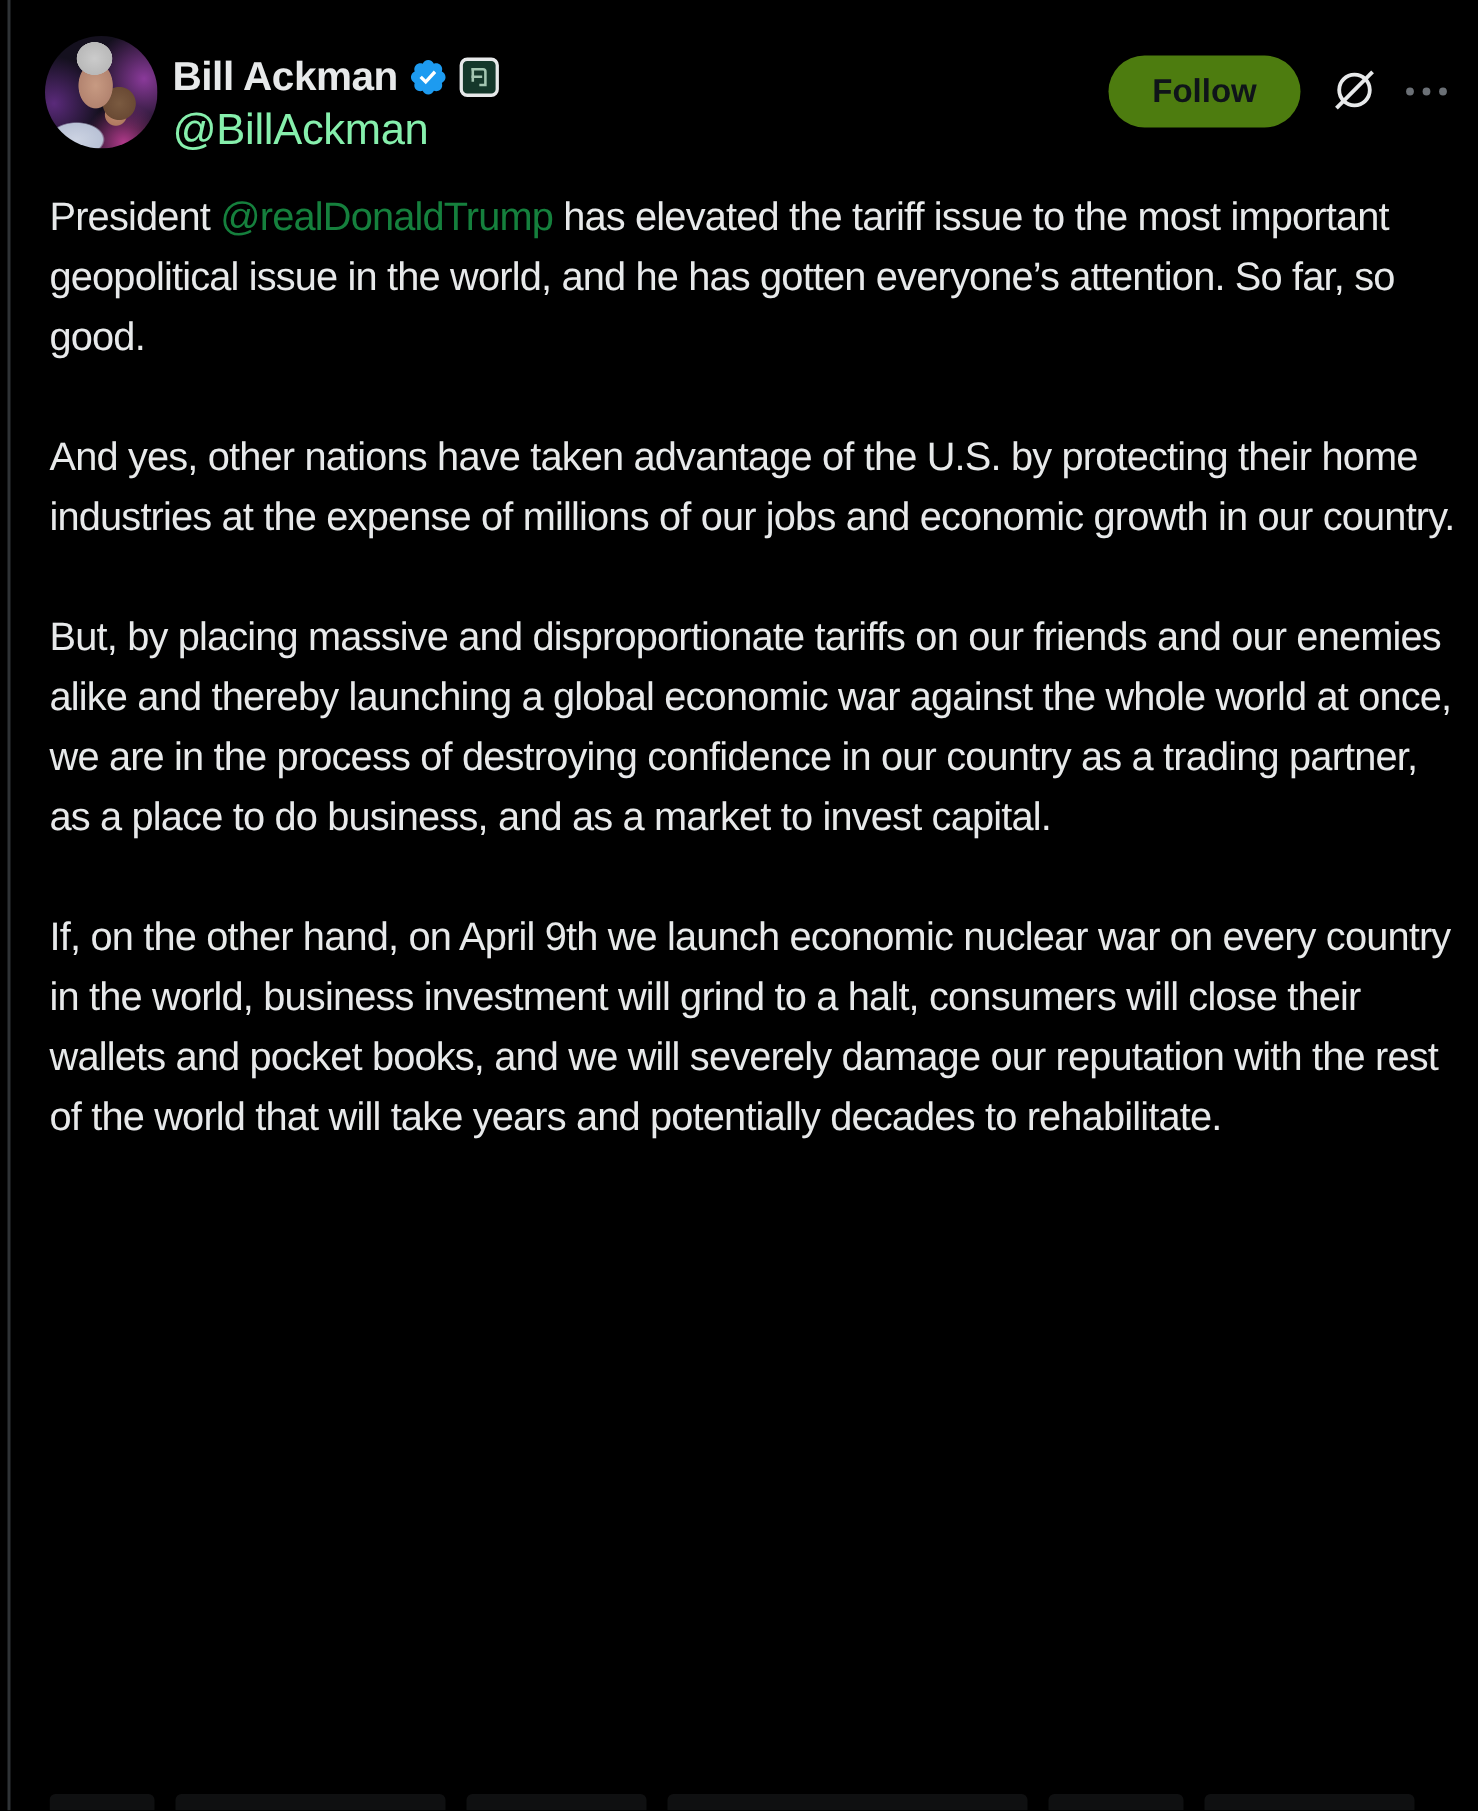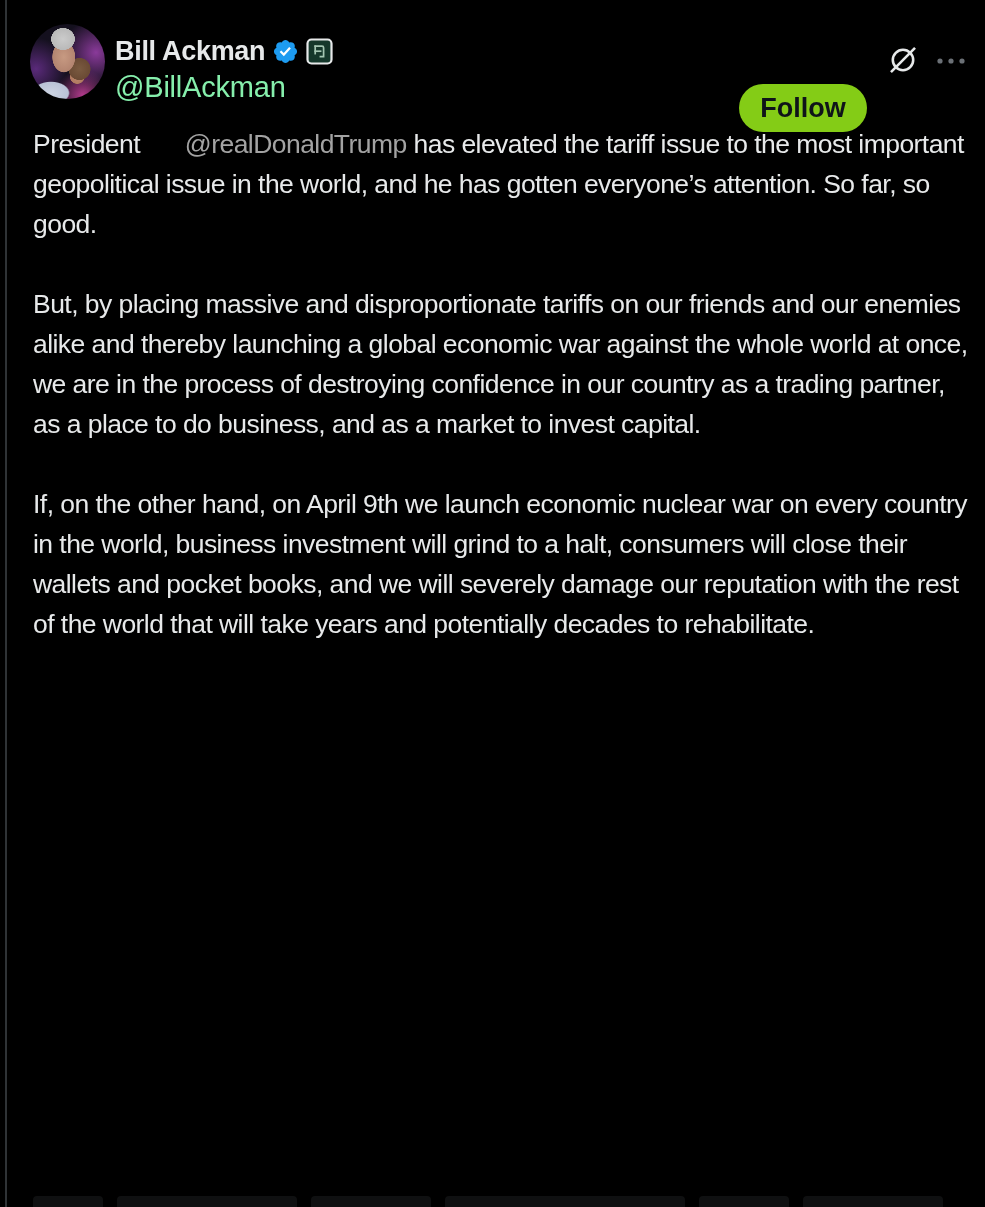--- a/index.html
+++ b/index.html
@@ -42,42 +42,41 @@
     white-space: nowrap;
   }
   .badge { width: 27px; height: 27px; display: block; }
   .handle {
     position: absolute; left: 108px; top: 71px;
     color: #86efac; font-size: 29px; letter-spacing: -0.2px;
   }
   .follow-btn {
     position: absolute; left: 732px; top: 37px;
     width: 128px; height: 48px; border: none; border-radius: 24px;
-    background: #84cc16; color: #0f1419;
-    font-family: inherit; font-size: 27px; font-weight: 700;
+    background: #4d7c0f; color: #0f1419;
+    font-family: inherit; font-size: 22px; font-weight: 700;
     display: flex; align-items: center; justify-content: center;
     cursor: pointer;
-    margin-top: 47px;
   }
   .grok-btn {
     position: absolute; left: 879px; top: 43px;
     width: 34px; height: 34px; background: none; border: none; cursor: pointer; padding: 0;
   }
   .more-btn {
     position: absolute; left: 927px; top: 49px;
     width: 34px; height: 24px; background: none; border: none; cursor: pointer; padding: 0;
   }
   
   .tweet-body {
     position: absolute; left: 26px; top: 124px; width: 944px;
     color: #e7e9ea; font-size: 26.5px; line-height: 40px; letter-spacing: -0.55px;
   }
   .tweet-body p { margin: 0 0 40px 0; }
   .tweet-body p:last-child { margin-bottom: 0; }
-  .mention { color: #a3a3a3; text-decoration: none; cursor: pointer; margin-left: 38px; }
+  .mention { color: #15803d; text-decoration: none; cursor: pointer; }
   
   .cropped-next-line {
     position: absolute; left: 26px; top: 1196px; width: 930px; height: 11px;
     display: flex; gap: 14px; overflow: hidden; opacity: 0.55;
   }
   .cropped-next-line span {
     display: block; height: 22px; border-radius: 4px; background: #1c1e1f;
   }
 </style>
 </head>
@@ -120,20 +119,21 @@
   <button class="more-btn" aria-label="More">
     <svg viewBox="0 0 34 24" width="34" height="24">
       <circle cx="6" cy="12" r="2.6" fill="#6b7076"></circle>
       <circle cx="17" cy="12" r="2.6" fill="#6b7076"></circle>
       <circle cx="28" cy="12" r="2.6" fill="#6b7076"></circle>
     </svg>
   </button>
 
   <div class="tweet-body">
     <p><span>President </span><a class="mention">@realDonaldTrump</a><span> has elevated the tariff issue to the most important geopolitical issue in the world, and he has gotten everyone’s attention. So far, so good.</span></p>
+    <p>And yes, other nations have taken advantage of the U.S. by protecting their home industries at the expense of millions of our jobs and economic growth in our country.</p>
     <p>But, by placing massive and disproportionate tariffs on our friends and our enemies alike and thereby launching a global economic war against the whole world at once, we are in the process of destroying confidence in our country as a trading partner, as a place to do business, and as a market to invest capital.</p>
     <p>If, on the other hand, on April 9th we launch economic nuclear war on every country in the world, business investment will grind to a halt, consumers will close their wallets and pocket books, and we will severely damage our reputation with the rest of the world that will take years and potentially decades to rehabilitate.</p>
   </div>
 
   <div class="cropped-next-line">
     <span style="width:70px"></span>
     <span style="width:180px"></span>
     <span style="width:120px"></span>
     <span style="width:240px"></span>
     <span style="width:90px"></span>

